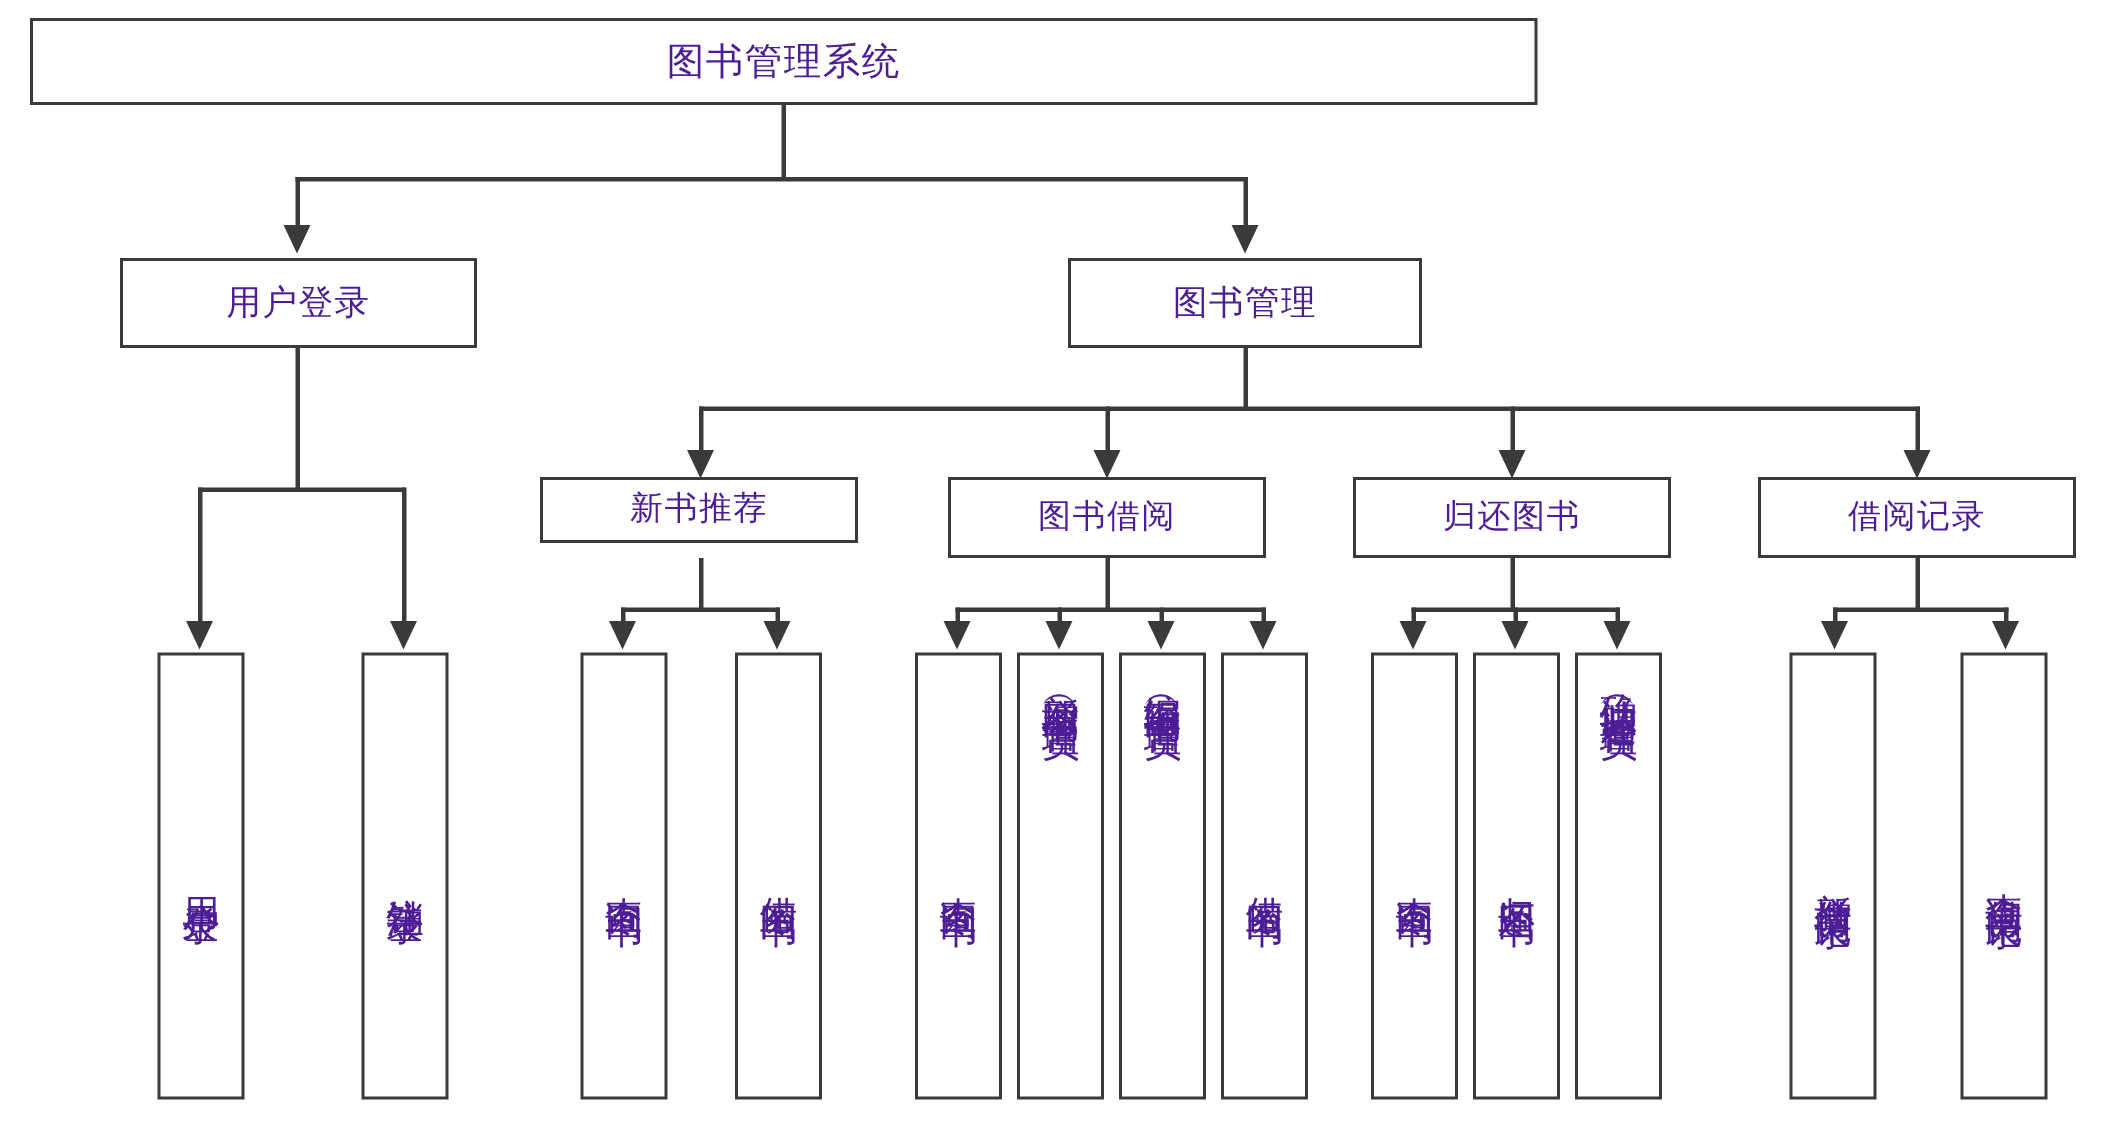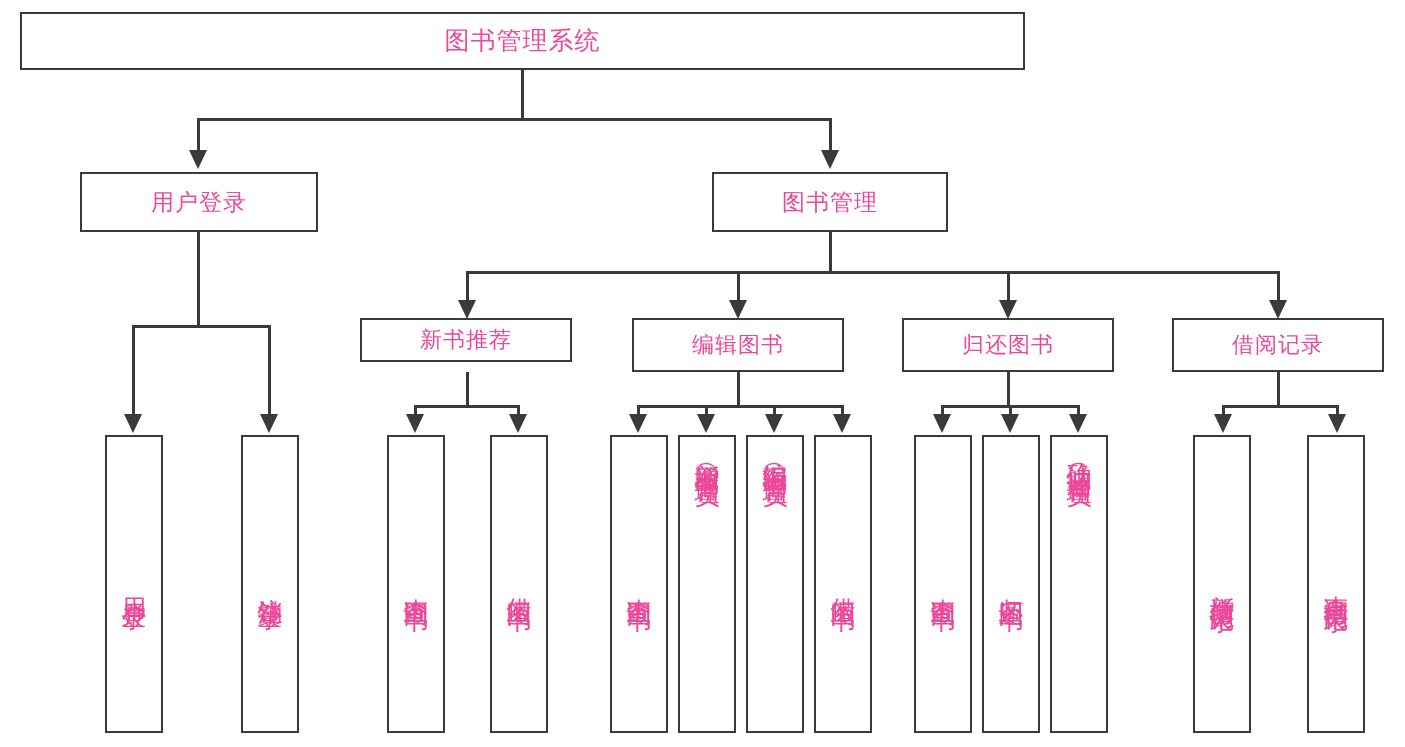--- a/index.html
+++ b/index.html
@@ -24,21 +24,21 @@
     position: absolute;
     box-sizing: border-box;
     background: #ffffff;
     border: 2px solid #3a3a3a;
     display: flex;
     align-items: center;
     justify-content: center;
     z-index: 3;
   }
   .node .label {
-    color: #ec4899;
+    color: #4c1d95;
     letter-spacing: 1px;
     white-space: nowrap;
     line-height: 1.05;
   }
   .node.root .label { font-size: 25px; }
   .node.lvl2 .label { font-size: 23px; }
   .node.lvl3 .label { font-size: 22px; }
 
   
   .node.leaf {
@@ -132,21 +132,21 @@
   <div class="arrow" style="left:999px; top:300px;"></div>
 
   <div class="vline" style="left:1277px; top:271px; height:32px;"></div>
   <div class="arrow" style="left:1269px; top:300px;"></div>
 
   <div class="node lvl3" style="left:360px; top:318px; width:212px; height:44px;">
     <span class="label">新书推荐</span>
   </div>
 
   <div class="node lvl3" style="left:632px; top:318px; width:212px; height:54px;">
-    <span class="label">编辑图书</span>
+    <span class="label">图书借阅</span>
   </div>
 
   <div class="node lvl3" style="left:902px; top:318px; width:212px; height:54px;">
     <span class="label">归还图书</span>
   </div>
 
   <div class="node lvl3" style="left:1172px; top:318px; width:212px; height:54px;">
     <span class="label">借阅记录</span>
   </div>
 

